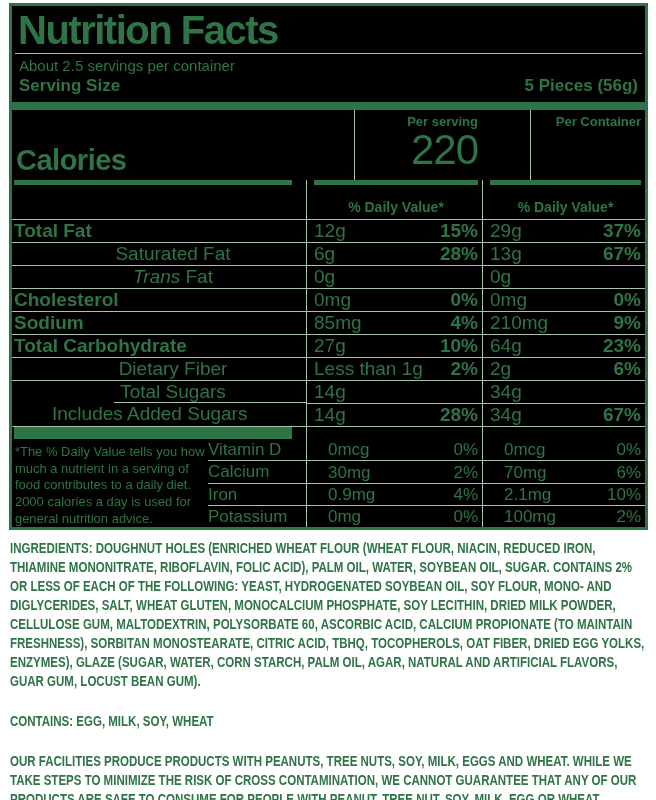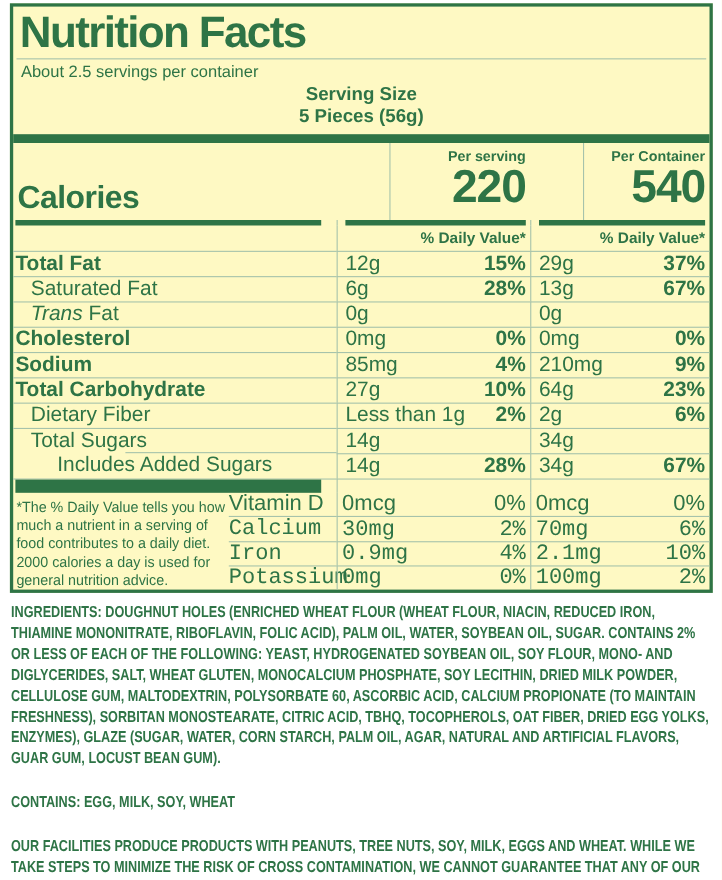--- a/index.html
+++ b/index.html
@@ -5,75 +5,75 @@
   :root{
     --green:#2E7446;
     --sep:#a6c3ab;
   }
   *{box-sizing:border-box;margin:0;padding:0;}
   html,body{width:656px;height:800px;overflow:hidden;background:#fff;
     font-family:"Liberation Sans",sans-serif;color:var(--green);}
   body{padding:3px 8px 0 9px;}
 
   
-  .nf-box{width:639px;border:3px solid var(--green);background:#fef9c3;}
+  .nf-box{width:639px;border:3px solid var(--green);background:#000000;}
   .pad{padding:0 3px;}
 
   .nf-title{font-size:40px;font-weight:700;letter-spacing:-1.5px;line-height:1.08;
     padding:3px 0 1px 3px;}
   .hline{height:1px;background:var(--sep);}
   .servings{font-size:15px;padding:3px 0 0 4px;}
-  .serving-row{display:flex;justify-content:space-between;align-items:center;
-    font-size:17px;font-weight:700;padding:2px 4px 6px 4px;flex-direction:column;}
+  .serving-row{display:flex;justify-content:space-between;align-items:flex-start;
+    font-size:17px;font-weight:700;padding:2px 4px 6px 4px;}
 
   .thickbar{height:8px;background:var(--green);}
 
   
   .cols{display:grid;grid-template-columns:294px 176px 1fr;}
   .c2,.c3{border-left:1px solid var(--sep);padding:0 4px 0 7px;}
   .c1{padding:0 6px 0 2px;}
 
   
   .cal-section .c1{display:flex;align-items:flex-end;margin-top:34px;}
   .cal-label{font-size:29px;font-weight:700;letter-spacing:-0.5px;padding:0 0 3px 2px;}
   .cal-col{display:flex;flex-direction:column;align-items:flex-end;margin-left:48px;}
   .cal-head{font-size:13px;font-weight:700;padding-top:4px;}
-  .cal-num{font-size:42px;font-weight:700;letter-spacing:-1px;line-height:1.0;
+  .cal-num{font-size:42px;font-weight:400;letter-spacing:-1px;line-height:1.0;
     padding-bottom:1px;}
   .midbar-row > div > .midbar{height:5px;background:var(--green);}
   .midbar-row .c1 .midbar{margin-right:8px;}
   .dv-row{font-size:14px;font-weight:700;}
-  .dv-row .c2,.dv-row .c3{text-align:right;padding-top:3px;padding-bottom:4px;}
+  .dv-row .c2,.dv-row .c3{text-align:center;padding-top:14px;padding-bottom:4px;}
 
   
   .nrow > div{border-top:1px solid var(--sep);padding-top:3px;padding-bottom:3px;
     font-size:19px;line-height:16px;}
   .nrow .c2,.nrow .c3{display:flex;justify-content:space-between;align-items:baseline;}
   .nname{font-weight:400;}
   .bold .nname{font-weight:700;}
-  .ind1 .c1{padding-left:16px;}
+  .ind1 .c1{padding-left:34px;text-align:center;}
   .ind2 .c1{padding-left:40px;}
   .ind2 .c1{border-top:none;position:relative;}
   .ind2 .c1::before{content:"";position:absolute;top:-1px;left:102px;right:0;height:1px;
     background:var(--sep);}
   .pct{font-weight:700;}
   .it{font-style:italic;}
 
   .thickbar-row > div{padding-top:0;padding-bottom:0;}
   .thickbar-row .bar{height:12px;background:var(--green);}
   .thickbar-row .c1 .bar{margin-right:8px;}
 
   
   .vits{display:grid;grid-template-columns:196px 98px 176px 1fr;}
   .vfoot{grid-column:1;grid-row:1 / span 4;font-size:13.4px;line-height:16.6px;
     padding:5px 2px 0 3px;transform:scaleX(0.97);transform-origin:0 0;width:103%;}
-  .vname,.vserv,.vcont{font-size:20px;line-height:17px;padding-top:2px;padding-bottom:2px;}
-  .vserv,.vcont{border-left:1px solid var(--sep);padding-left:4px;padding-right:4px;
+  .vname,.vserv,.vcont{font-size:17px;line-height:17px;padding-top:2px;padding-bottom:2px;}
+  .vserv,.vcont{border-left:1px solid var(--sep);padding-left:21px;padding-right:4px;
     display:flex;justify-content:space-between;align-items:flex-end;}
-  .bt{border-top:1px solid var(--sep);font-family:Liberation Mono, monospace;}
+  .bt{border-top:1px solid var(--sep);}
 
   
   .caps{font-weight:700;font-size:14.4px;line-height:19px;
     transform:scaleX(0.8);transform-origin:0 0;width:125%;margin-left:1px;}
   .caps .kw{font-weight:900;}
   .ingredients{margin-top:9px;}
   .contains{margin-top:21px;}
   .facilities{margin-top:21px;}
 </style>
 </head>
@@ -96,21 +96,20 @@
   <div class="cols cal-section">
     <div class="c1">
       <div class="cal-label">Calories</div>
     </div>
     <div class="c2 cal-col">
       <div class="cal-head">Per serving</div>
       <div class="cal-num">220</div>
     </div>
     <div class="c3 cal-col">
       <div class="cal-head">Per Container</div>
-      <div class="cal-num">540</div>
     </div>
   </div>
 
   <div class="cols midbar-row">
     <div class="c1">
         <div class="midbar"></div>
       </div>
     <div class="c2">
         <div class="midbar"></div>
       </div>

